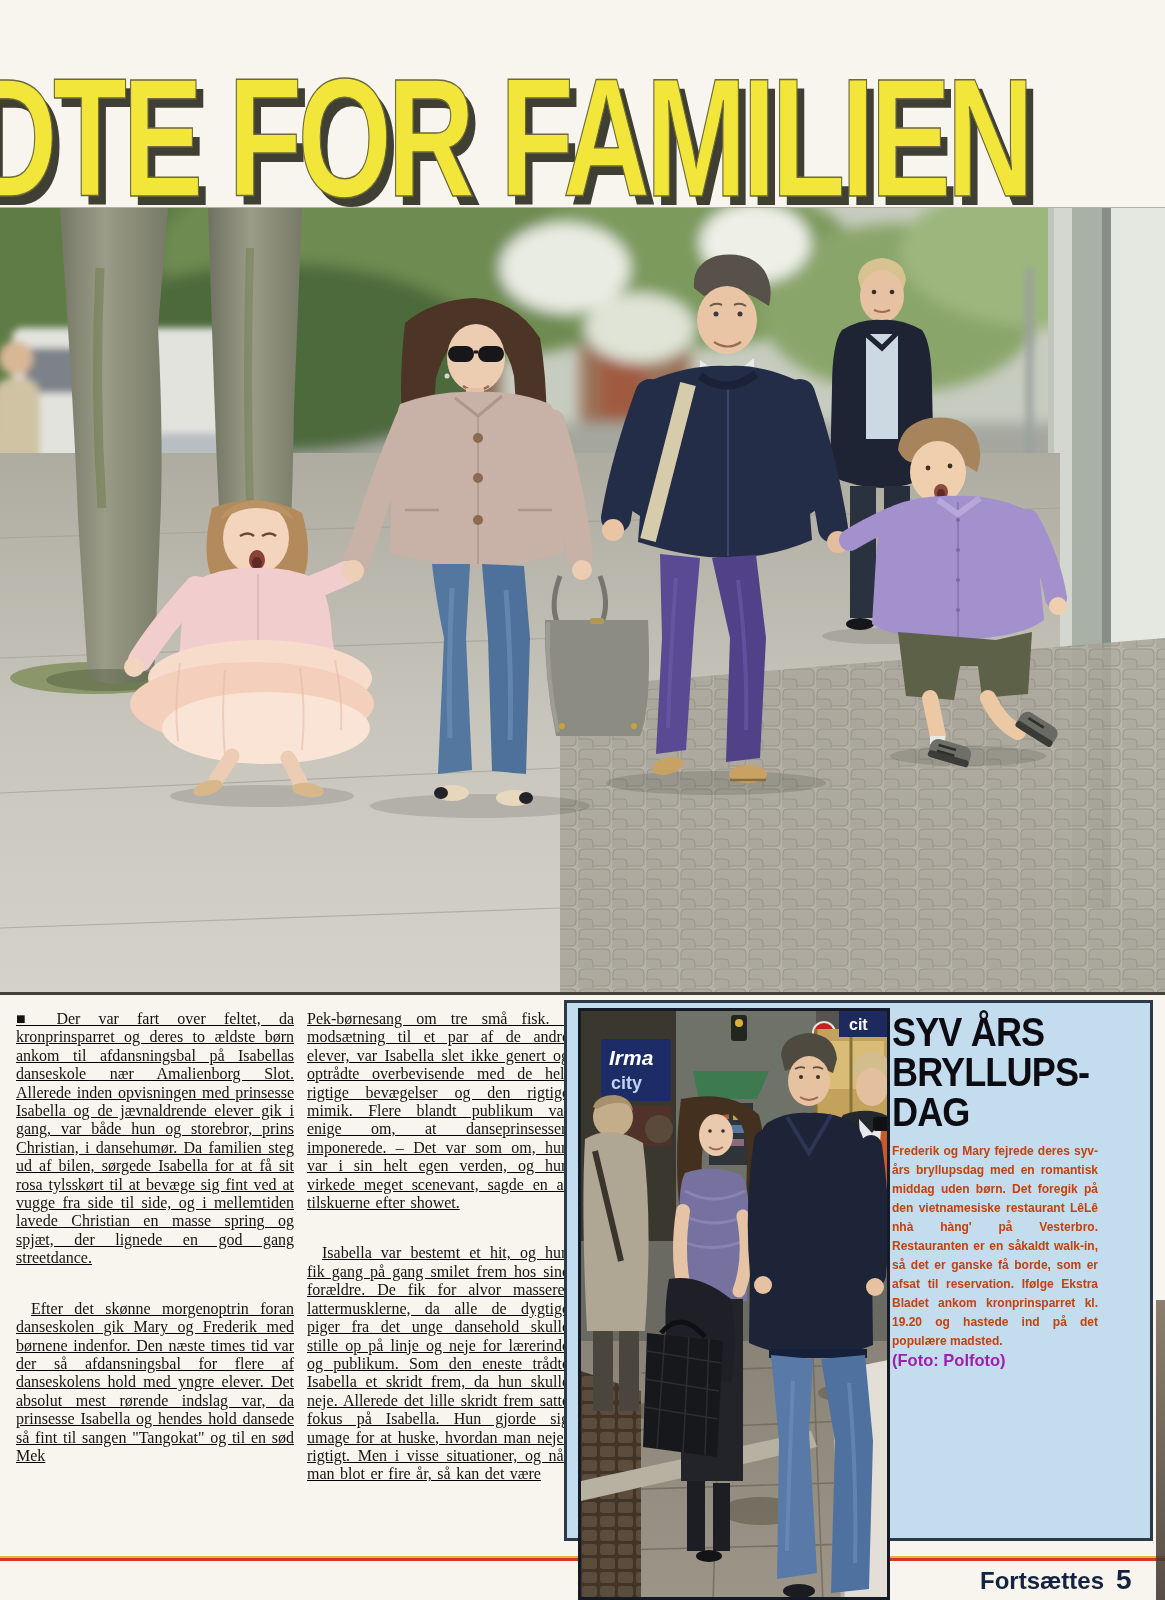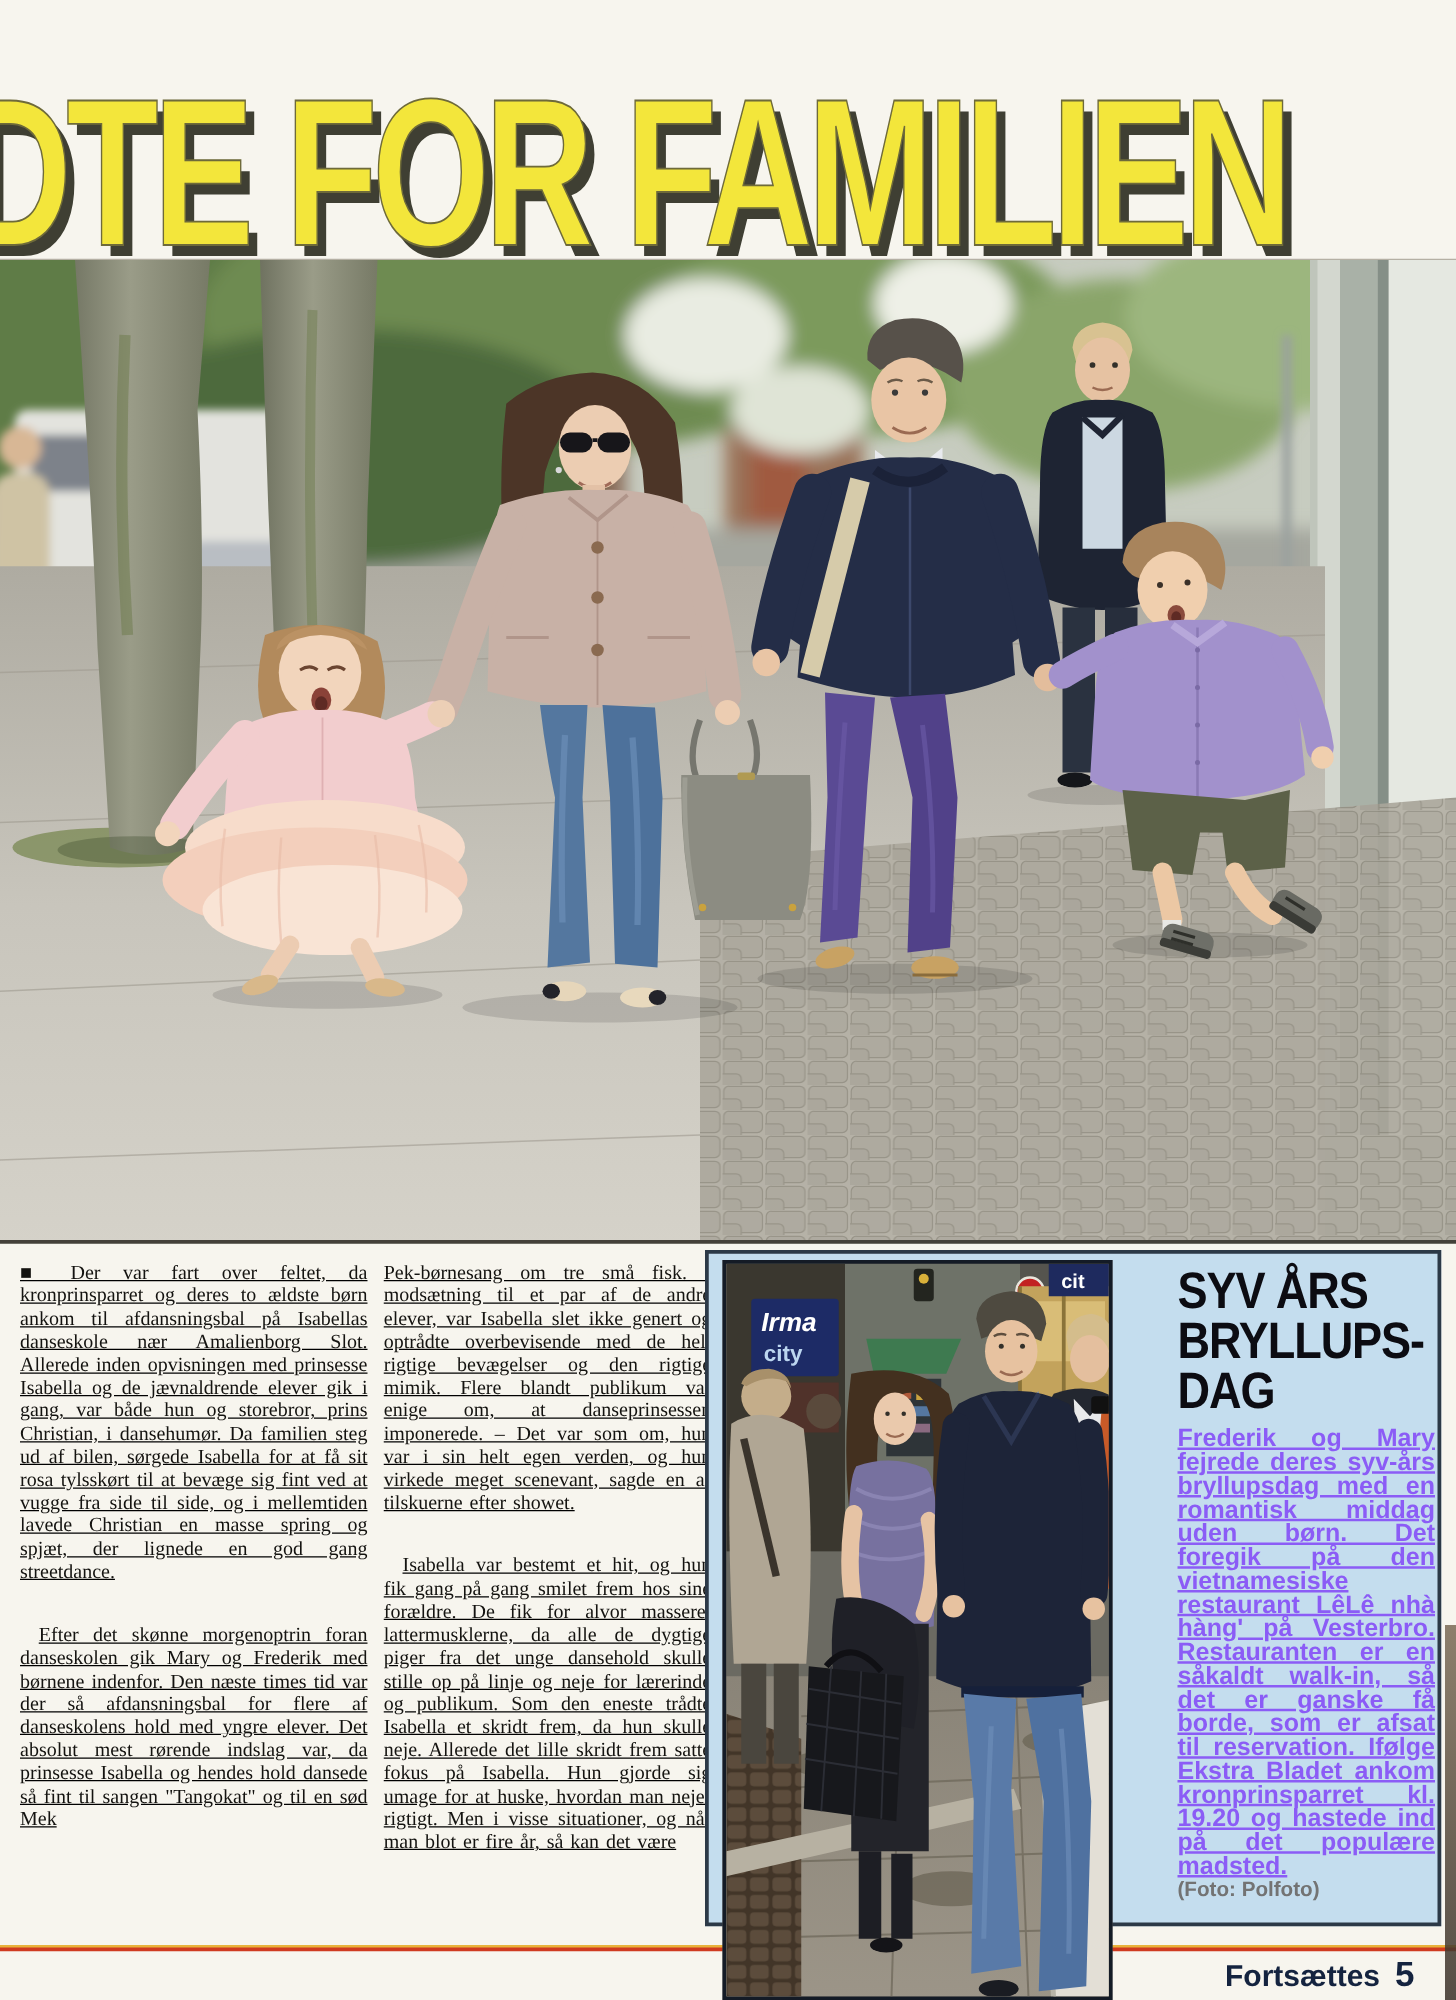--- a/index.html
+++ b/index.html
@@ -42,31 +42,31 @@
   
   .blue-panel {
     position:absolute; left:564px; top:1000px; width:589px; height:541px;
     background:#c4ddee; border:3px solid #2c3947; z-index:2;
   }
   .bottom-photo {
     position:absolute; left:578px; top:1008px; width:312px; height:592px;
     border:3px solid #141b26; z-index:5; background:#6b6a62; overflow:hidden;
   }
   .bottom-photo svg { display:block; }
-  .sidebar-text { position:absolute; left:942px; top:1012px; width:206px; z-index:3; }
+  .sidebar-text { position:absolute; left:892px; top:1012px; width:206px; z-index:3; }
   .sidebar-title {
     font-weight:bold; font-size:41px; line-height:40px; letter-spacing:-1px;
     color:#0c0c12; transform:scaleX(0.88); transform-origin:left top;
     white-space:pre-line;
   }
   .sidebar-body {
-    margin-top:10px; font-weight:bold; font-size:20px; line-height:19px;
-    color:#8b5cf6; text-align:justify;text-decoration:underline;
-  }
-  .sidebar-credit { font-weight:bold; font-size:16.5px; line-height:19px; color:#737373; }
+    margin-top:10px; font-weight:bold; font-size:12px; line-height:19px;
+    color:#c2410c; text-align:justify;
+  }
+  .sidebar-credit { font-weight:bold; font-size:16.5px; line-height:19px; color:#a21caf; }
   
   .rule {
     position:absolute; left:0; top:1556px; width:1165px; height:5px;
     border-top:2px solid #e9b23a; background:#cf3a20; z-index:1;
   }
   .footer { position:absolute; left:980px; top:1564px; display:flex; align-items:baseline; gap:12px; z-index:6; }
   .continues { font-weight:bold; font-size:24px; color:#14233f; }
   .pagenum  { font-weight:bold; font-size:28px; color:#14233f; }
   .scan-edge {
     position:absolute; right:0; top:1300px; width:9px; height:300px; z-index:4;

